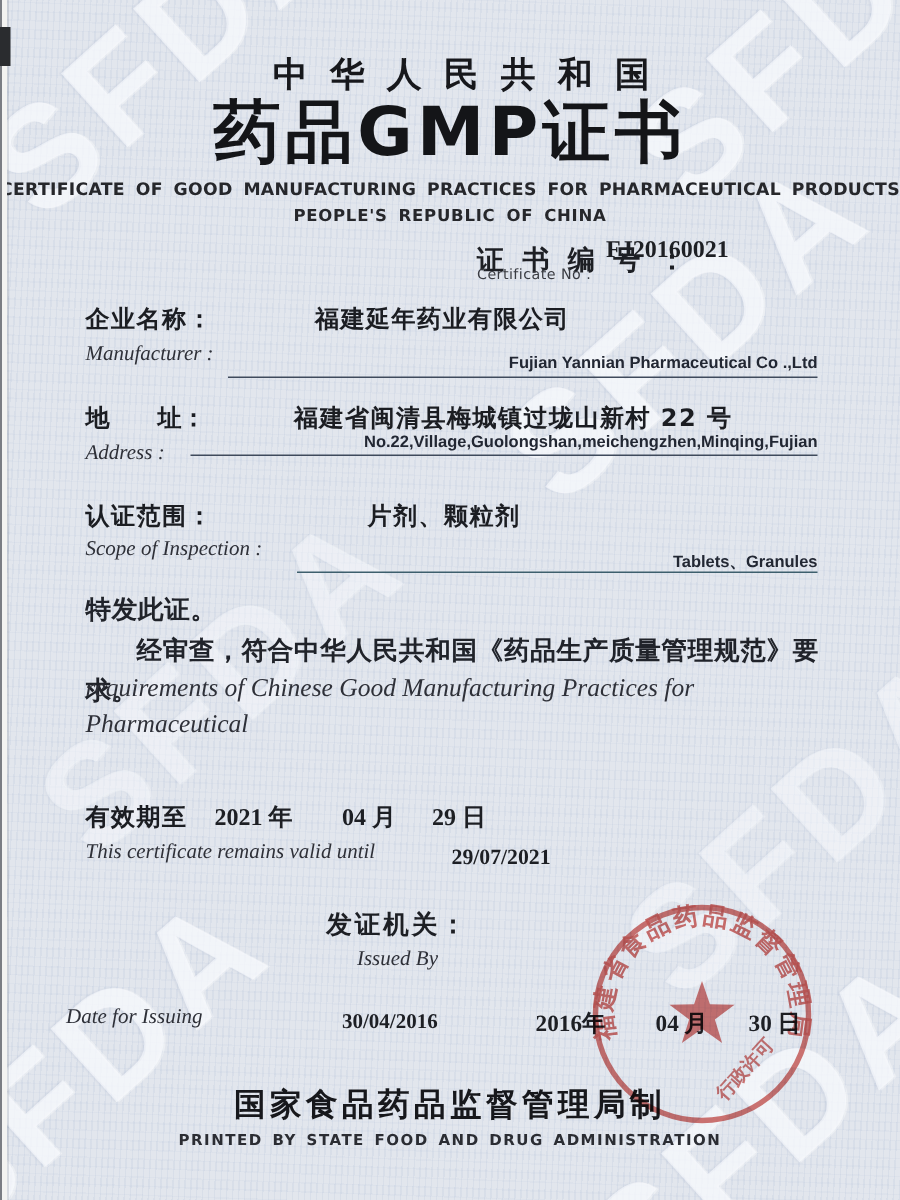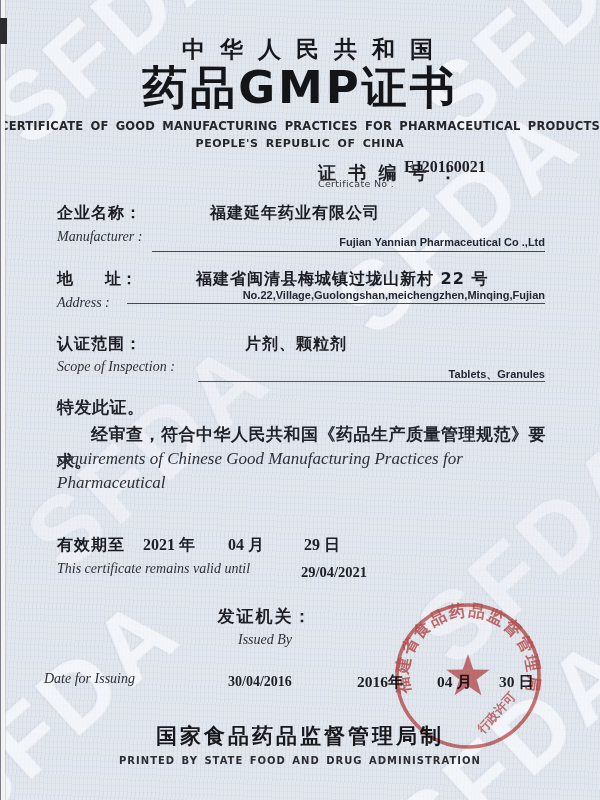--- a/index.html
+++ b/index.html
@@ -93,23 +93,23 @@
       <div>特发此证。</div>
       <div><span class="indent"></span><span>经审查，符合中华人民共和国《药品生产质量管理规范》要求。</span></div>
     </div>
     <div class="abs para-en">
       <div>requirements of Chinese Good Manufacturing Practices for Pharmaceutical</div>
     </div>
 
     <div class="abs lbl-cn" style="left:57px;top:535px;">有效期至</div>
     <div class="abs serif-b" style="left:143px;top:535px;font-size:16px;">2021 年</div>
     <div class="abs serif-b" style="left:228px;top:535px;font-size:16px;">04 月</div>
-    <div class="abs serif-b" style="left:304px;top:535px;font-size:16px;text-align:right;">29 日</div>
+    <div class="abs serif-b" style="left:288px;top:535px;font-size:16px;text-align:right;">29 日</div>
     <div class="abs lbl-en" style="left:57px;top:561px;">This certificate remains valid until</div>
-    <div class="abs serif-b" style="left:301px;top:564px;font-size:14.5px;font-weight:600;">29/04/2021</div>
+    <div class="abs serif-b" style="left:301px;top:564px;font-size:14.5px;font-weight:600;">29/07/2021</div>
 
     <div class="abs" style="left:0;width:530px;top:605px;text-align:center;font-size:17px;font-weight:bold;letter-spacing:2px;">发证机关：</div>
     <div class="abs lbl-en" style="left:0;width:530px;top:632px;text-align:center;">Issued By</div>
 
     <div class="abs lbl-en" style="left:44px;top:671px;">Date for Issuing</div>
     <div class="abs serif-b" style="left:228px;top:674px;font-size:14px;font-weight:600;">30/04/2016</div>
     <div class="abs serif-b" style="left:357px;top:672px;font-size:15.5px;">2016年</div>
     <div class="abs serif-b" style="left:437px;top:672px;font-size:15.5px;">04 月</div>
     <div class="abs serif-b" style="left:499px;top:672px;font-size:15.5px;">30 日</div>
 

